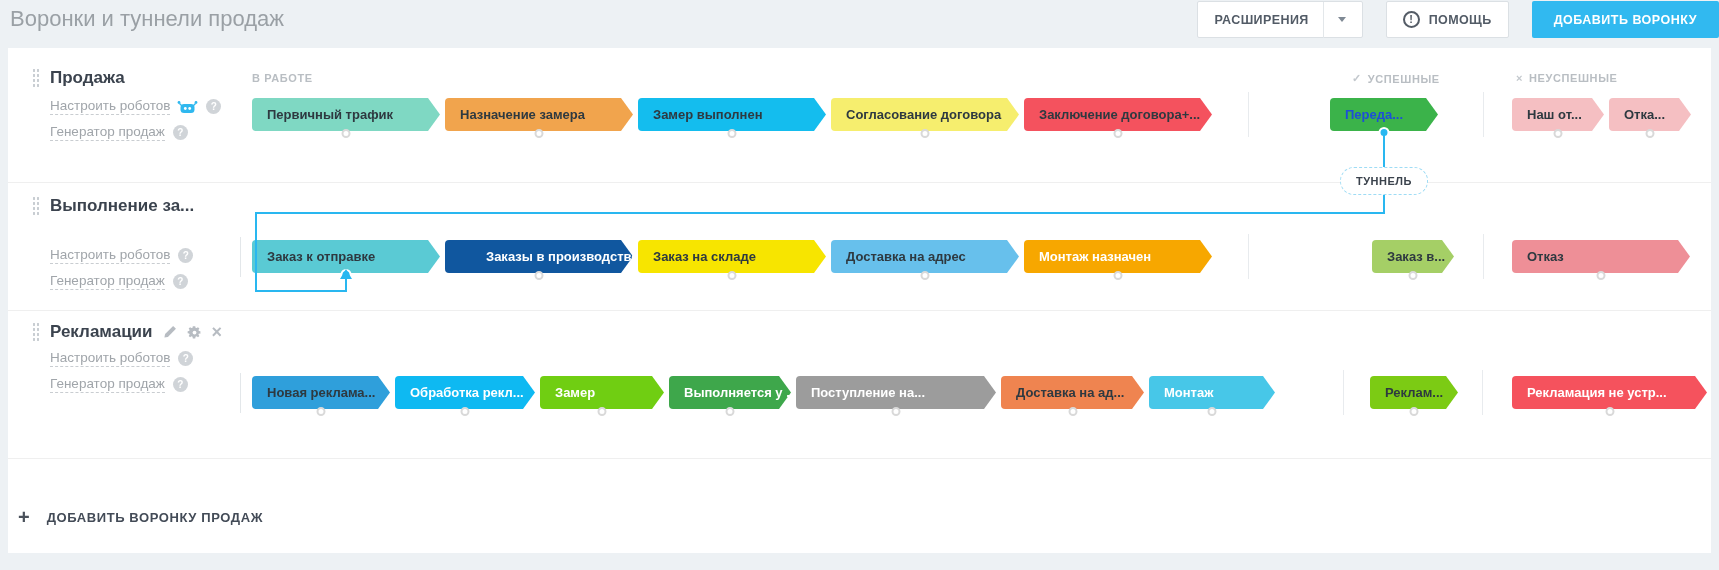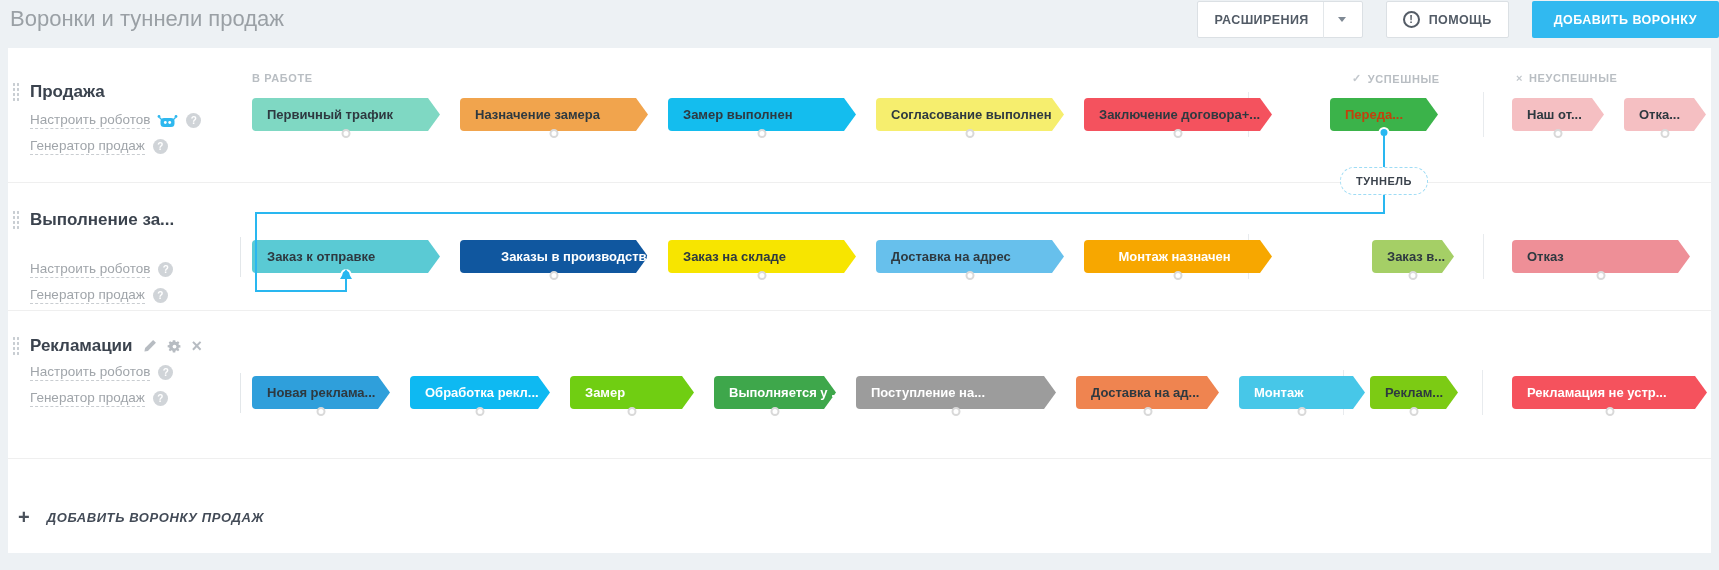--- a/index.html
+++ b/index.html
@@ -30,21 +30,21 @@
     font-size:11px; line-height:13px; text-align:center; color:#545c66; margin-right:9px;
   }
   .btn-primary { background:#31b9f0; border:none; color:#fff; padding:0 22px; letter-spacing:.5px; }
   
   .panel { position:relative; margin:0 8px; background:#fff; height:505px; }
   .funnel-row { position:relative; }
   .funnel-row.r1 { height:134px; }
   .funnel-row.r2 { height:128px; border-top:1px solid #efefef; }
   .funnel-row.r3 { height:148px; border-top:1px solid #efefef; }
   
-  .funnel-info { position:absolute; left:0; top:14px; width:240px; padding-left:4px; }
+  .funnel-info { position:absolute; left:0; top:0; width:240px; padding-left:24px; }
   .name-line { display:flex; align-items:center; }
   .r1 .name-line { margin-top:20px; } .r2 .name-line { margin-top:13px; } .r3 .name-line { margin-top:11px; }
   .drag-handle {
     width:8px; height:20px; margin-right:10px; flex:none;
     background-image:radial-gradient(circle, #c8cdd2 1.1px, transparent 1.4px);
     background-size:4px 5px;
   }
   .funnel-name { font-size:17px; font-weight:bold; color:#3b434e; white-space:nowrap; cursor:pointer; }
   .edit-ic { margin-left:10px; display:inline-flex; align-items:center; cursor:pointer; }
   .x-ic { color:#b7bcc2; font-size:18px; font-weight:bold; line-height:14px; }
@@ -57,21 +57,21 @@
     padding-bottom:1px; cursor:pointer; white-space:nowrap;
   }
   .robot { margin-left:7px; display:inline-flex; }
   .q {
     width:15px; height:15px; border-radius:50%; background:#d0d4d8; color:#fff;
     font-size:10px; font-weight:bold; text-align:center; line-height:15px; margin-left:8px; flex:none; cursor:pointer;
   }
   
   .stages-line { position:absolute; left:244px; right:0; height:33px; }
   .r1 .stages-line { top:50px; } .r2 .stages-line { top:57px; } .r3 .stages-line { top:65px; }
-  .stage-group { position:absolute; top:0; display:flex; gap:20px; }
+  .stage-group { position:absolute; top:0; display:flex; gap:5px; }
   .stage { position:relative; height:33px; flex:none; cursor:pointer; }
   .stage-bg {
     position:absolute; inset:0; border-radius:4px 0 0 4px;
     clip-path:polygon(0 0, calc(100% - 12px) 0, 100% 50%, calc(100% - 12px) 100%, 0 100%);
   }
   .stage-label {
     position:relative; display:block; padding:0 22px 0 15px; line-height:33px;
     font-size:13px; font-weight:bold; white-space:nowrap; overflow:hidden;
   }
   .connector {
@@ -100,21 +100,21 @@
   .tunnel-badge {
     position:absolute; left:1376px; top:119px; transform:translateX(-50%);
     background:#fff; border:1px dashed #9edcf5; border-radius:15px;
     padding:7px 15px; font-size:11px; font-weight:bold; color:#3a424c; letter-spacing:.5px;
     white-space:nowrap; cursor:pointer;
   }
   
   .panel-footer { position:absolute; left:0; right:0; top:410px; height:95px; border-top:1px solid #efefef; }
   .add-funnel-row { display:inline-flex; align-items:center; gap:17px; margin:50px 0 0 10px; cursor:pointer; }
   .plus-icon { font-size:20px; font-weight:bold; color:#4a515b; line-height:16px; }
-  .add-funnel-label { font-size:13px; font-weight:bold; color:#434b57; letter-spacing:.6px;font-style:italic; }
+  .add-funnel-label { font-size:13px; font-weight:bold; color:#434b57; letter-spacing:.6px; }
 </style>
 </head>
 <body>
 
 <div class="topbar">
   <h1 class="page-title">Воронки и туннели продаж</h1>
   <div class="topbar-buttons">
     <div class="btn">
       <span>РАСШИРЕНИЯ</span>
       <span class="btn-sep"></span>
@@ -171,33 +171,33 @@
               <span class="stage-label" style="color: rgb(46, 57, 64);">Назначение замера</span>
               <span class="connector ring"></span>
             </div>
             <div class="stage" style="width: 188px;">
               <div class="stage-bg" style="background: rgb(20, 189, 238);"></div>
               <span class="stage-label" style="color: rgb(46, 57, 64);">Замер выполнен</span>
               <span class="connector ring"></span>
             </div>
             <div class="stage" style="width: 188px;">
               <div class="stage-bg" style="background: rgb(246, 238, 110);"></div>
-              <span class="stage-label" style="color: rgb(46, 57, 64);">Согласование выполнен</span>
+              <span class="stage-label" style="color: rgb(46, 57, 64);">Согласование договора</span>
               <span class="connector ring"></span>
             </div>
             <div class="stage" style="width: 188px;">
               <div class="stage-bg" style="background: rgb(244, 82, 94);"></div>
               <span class="stage-label" style="color: rgb(46, 57, 64);">Заключение договора+...</span>
               <span class="connector ring"></span>
             </div>
           </div>
           <div class="stage-group" style="left: 1078px;">
             <div class="stage" style="width: 108px;">
               <div class="stage-bg" style="background: rgb(59, 179, 74);"></div>
-              <span class="stage-label" style="color: #c2410c;">Переда...</span>
+              <span class="stage-label" style="color: #1d4ed8;">Переда...</span>
               <span class="connector filled"></span>
             </div>
           </div>
           <div class="stage-group" style="left: 1260px;">
             <div class="stage" style="width: 92px;">
               <div class="stage-bg" style="background: rgb(245, 191, 194);"></div>
               <span class="stage-label" style="color: rgb(46, 57, 64);">Наш от...</span>
               <span class="connector ring"></span>
             </div>
             <div class="stage" style="width: 82px;">
@@ -252,21 +252,21 @@
             <div class="stage" style="width: 188px;">
               <div class="stage-bg" style="background: rgb(247, 229, 0);"></div>
               <span class="stage-label" style="color: rgb(46, 57, 64);">Заказ на складе</span>
               <span class="connector ring"></span>
             </div>
             <div class="stage" style="width: 188px;">
               <div class="stage-bg" style="background: rgb(103, 192, 236);"></div>
               <span class="stage-label" style="color: rgb(46, 57, 64);">Доставка на адрес</span>
               <span class="connector ring"></span>
             </div>
-            <div class="stage" style="width: 188px; text-align: center;">
+            <div class="stage" style="width: 188px;">
               <div class="stage-bg" style="background: rgb(247, 167, 0);"></div>
               <span class="stage-label" style="color: rgb(255, 255, 255);">Монтаж назначен</span>
               <span class="connector ring"></span>
             </div>
           </div>
           <div class="stage-group" style="left: 1120px;">
             <div class="stage" style="width: 82px;">
               <div class="stage-bg" style="background: rgb(165, 207, 102);"></div>
               <span class="stage-label" style="color: rgb(46, 57, 64);">Заказ в...</span>
               <span class="connector ring"></span>

